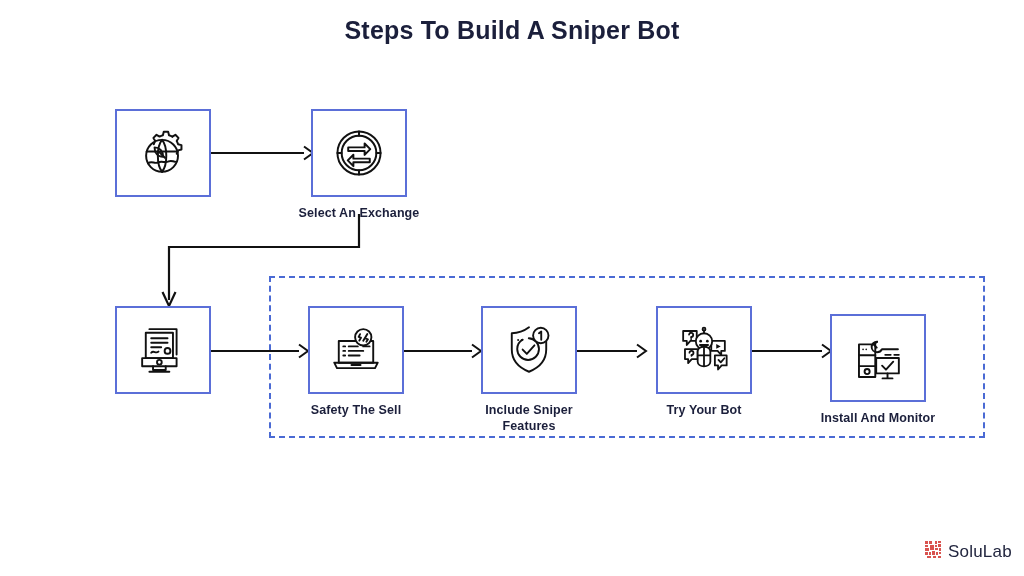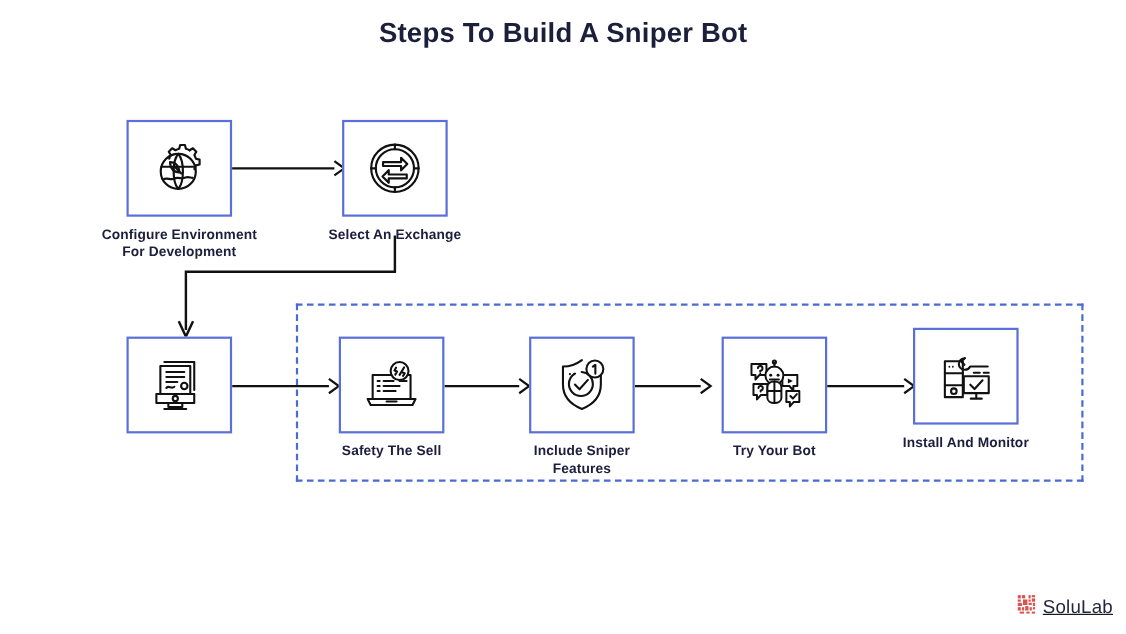--- a/index.html
+++ b/index.html
@@ -77,21 +77,20 @@
   .conn svg { display: block; overflow: visible; }
 
   
   .brand {
     position: absolute;
     left: 925px;
     top: 541px;
     display: flex;
     align-items: center;
     gap: 6px;
-    text-decoration: underline;
   }
   .brand-text {
     font-size: 17px;
     color: #22263f;
     letter-spacing: 0.2px;
   }
 </style>
 </head>
 <body>
 
@@ -149,24 +148,20 @@
         <path d="M42 14.5 a15 15 0 0 0 -3.6 -1.5 l-0.9 -3.6 h-4.7 l-0.9 3.6 a15 15 0 0 0 -3.6 1.5 l-3.2 -1.9 l-3.3 3.3 l1.9 3.2 a15 15 0 0 0 -1.5 3.6"></path>
         <circle cx="31" cy="35" r="17"></circle>
         <path d="M14.6 30.5 h32.8"></path>
         <path d="M31 18 c6 7 6 27 0 34"></path>
         <path d="M31 18 c-6 7 -6 27 0 34"></path>
         <path d="M16 43 c4 -3 7 1 11 -1 c4 -2 7 1 11 -1 c3 -1.5 5 0.5 7 0.2"></path>
         <path d="M23 26 c0 6 3.5 10 9 10 c0 -6 -3.6 -10 -9 -10 z"></path>
         <path d="M27 30 l7 7"></path>
       </svg>
     </span>
-  </div>
-  <div class="node-label">
-    <span>Configure Environment</span>
-    <span class="l2">For Development</span>
   </div>
 </div>
 
 <div class="node" style="left:311px; top:109px;">
   <div class="node-box">
     <span>
       <svg width="60" height="60" viewBox="0 0 64 64" fill="none" stroke="#111111" stroke-width="2.1" stroke-linecap="round" stroke-linejoin="round">
         <circle cx="32" cy="32" r="23"></circle>
         <circle cx="32" cy="32" r="18.5"></circle>
         <path d="M32 9 v4.5 M32 50.5 v4.5 M9 32 h4.5 M50.5 32 h4.5"></path>
@@ -264,21 +259,21 @@
         <path d="M25.6 38 h12.8"></path>
       </svg>
     </span>
   </div>
   <div class="node-label">
     <span>Try Your Bot</span>
     <span class="l2"></span>
   </div>
 </div>
 
-<div class="node" style="left:830px; top:298px;">
+<div class="node" style="left:830px; top:314px;">
   <div class="node-box">
     <span>
       <svg width="58" height="58" viewBox="0 0 64 64" fill="none" stroke="#111111" stroke-width="2.1" stroke-linecap="round" stroke-linejoin="round">
         <path d="M11 17 h18 v36 h-18 z"></path>
         <path d="M11 29 h18 M11 41 h18"></path>
         <circle cx="15.5" cy="22.5" r="0.9" fill="#111111" stroke="none"></circle>
         <circle cx="19" cy="22.5" r="0.9" fill="#111111" stroke="none"></circle>
         <circle cx="20" cy="47" r="2.8"></circle>
         <path d="M31 14 c-3.4 0 -6 2.6 -6 5.8 c0 3.2 2.6 5.8 6 5.8 c2.4 0 4.4 -1.3 5.4 -3.3 h17.6"></path>
         <path d="M31 14 l-3.6 3.2 l3.2 3.4"></path>

